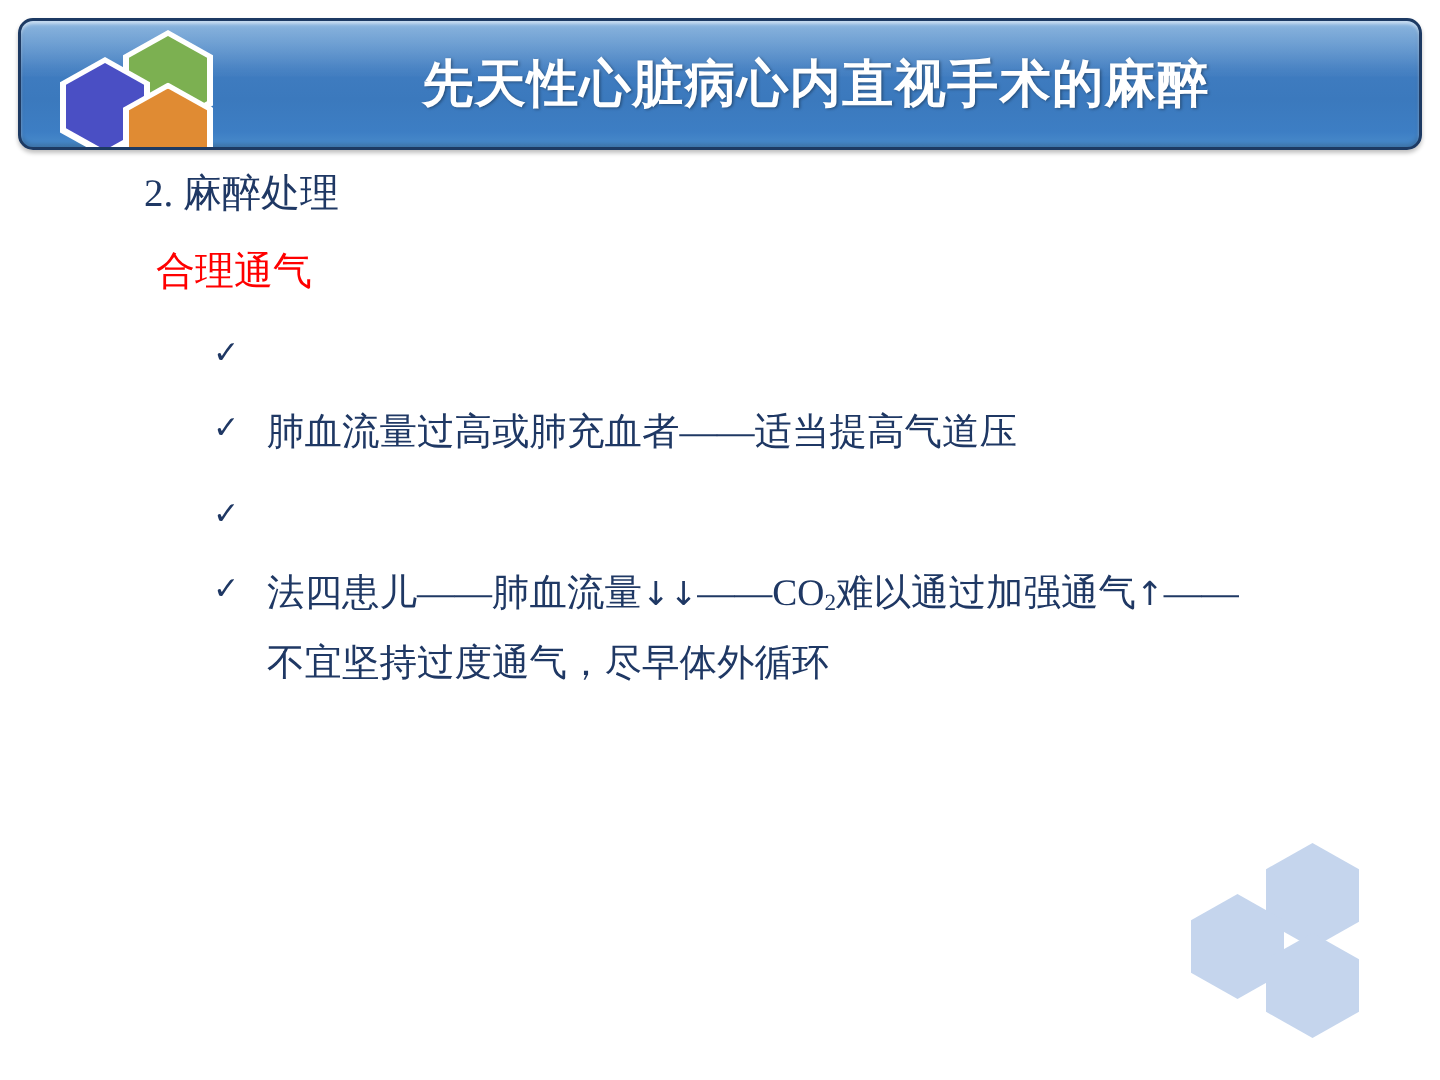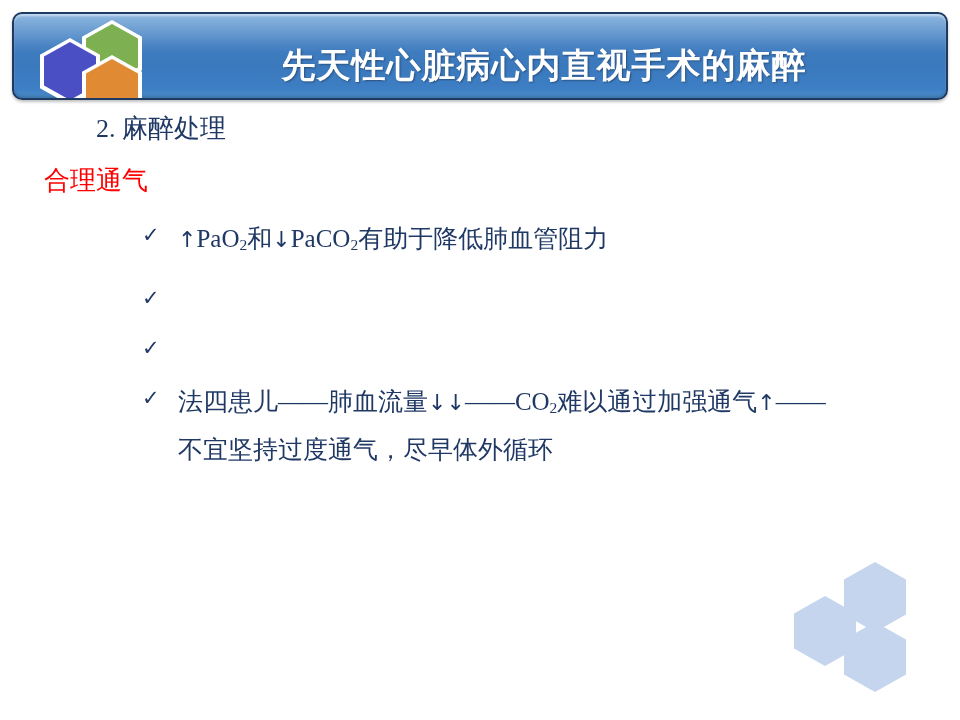--- a/index.html
+++ b/index.html
@@ -70,21 +70,21 @@
   .logo-green-o  { left: 42px; top: 0px; }
   .logo-green    { left: 46px; top: 4px; }
   .logo-blue-o   { left: 0px;  top: 18px; }
   .logo-blue     { left: 4px;  top: 22px; }
   .logo-orange-o { left: 42px; top: 35px; }
   .logo-orange   { left: 46px; top: 39px; }
 
   .header-title {
     position: absolute;
     left: 160px;
-    top: 10px;
+    top: 0;
     width: 740px;
     height: 84px;
     display: flex;
     align-items: center;
     justify-content: center;
     color: #ffffff;
     font-family: "DejaVu Sans", "Liberation Sans", sans-serif;
     font-size: 34px;
     font-weight: bold;
     letter-spacing: 1px;
@@ -100,21 +100,21 @@
     width: 960px;
   }
   .heading-1 {
     margin-left: 96px;
     color: #1f3864;
     font-size: 26px;
     line-height: 34px;
     font-family: "Liberation Serif", "DejaVu Serif", serif;
   }
   .heading-2 {
-    margin-left: 44px;
+    margin-left: 104px;
     margin-top: 18px;
     color: #ff0000;
     font-size: 26px;
     line-height: 34px;
   }
 
   .bullets {
     margin-top: 20px;
     margin-left: 140px;
   }
@@ -188,24 +188,24 @@
 
 <div class="content">
 
   <div class="heading-1">2. 麻醉处理</div>
 
   <div class="heading-2">合理通气</div>
 
   <div class="bullets" id="bullet-list">
       <div class="bullet-row">
         <div class="bullet-mark">✓</div>
-        <div class="bullet-text"><span class="arrow">↑</span><span>PaO</span><sub>2</sub><span>和</span><span class="arrow">↓</span><span>PaCO</span><sub>2</sub><span>有助于降低肺血管阻力</span></div>
-      </div>
-      <div class="bullet-row">
-        <div class="bullet-mark">✓</div>
+      </div>
+      <div class="bullet-row">
+        <div class="bullet-mark">✓</div>
+        <div class="bullet-text"><span>肺血流量过高或肺充血者——适当提高气道压</span></div>
       </div>
       <div class="bullet-row">
         <div class="bullet-mark">✓</div>
       </div>
       <div class="bullet-row">
         <div class="bullet-mark">✓</div>
         <div class="bullet-text"><span>法四患儿——肺血流量</span><span class="arrow">↓↓</span><span>——CO</span><sub>2</sub><span>难以通过加强通气</span><span class="arrow">↑</span><span>——不宜坚持过度通气，尽早体外循环</span></div>
       </div>
     </div>
 </div>

